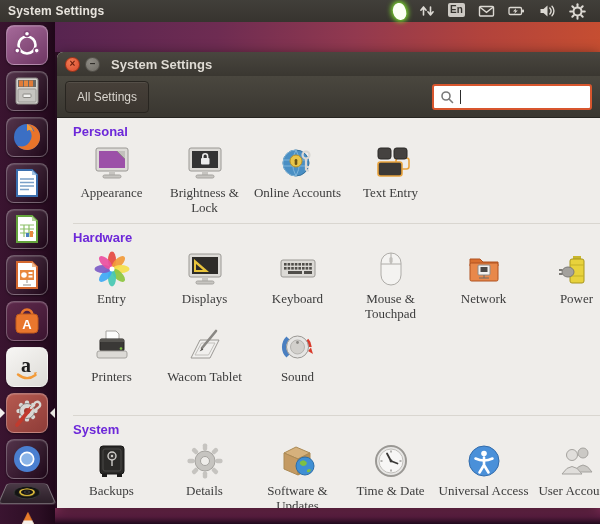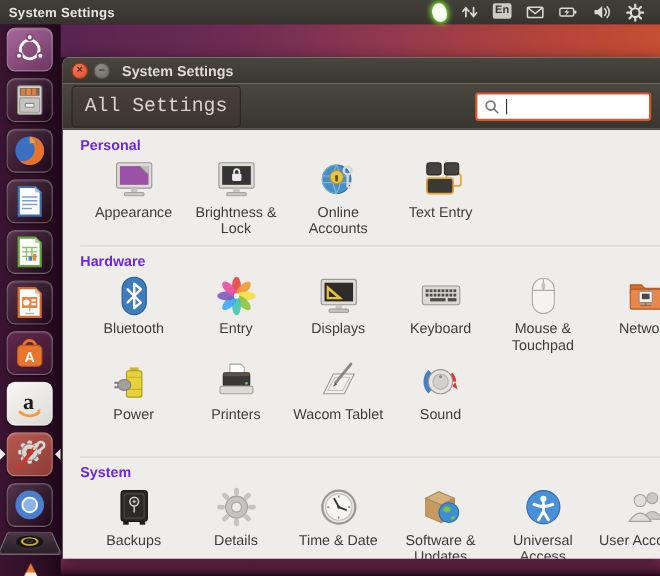--- a/index.html
+++ b/index.html
@@ -101,38 +101,38 @@
   .wtitle{ color:#dfdbd4; font-size:13px; font-weight:bold; margin-left:6px; }
   .toolbar{
     height:42px; background:linear-gradient(#4a473f,#393630);
     border-bottom:1px solid #262420;
     display:flex; align-items:center; padding:0 8px;
   }
   .btn-allsettings{
     background:linear-gradient(#474039,#3b3630);
     border:1px solid #282520; border-radius:4px;
     box-shadow:inset 0 1px 0 rgba(255,255,255,.08);
-    color:#d9d5ce; font-size:18px; padding:8px 11px;font-family:Liberation Mono, monospace;
+    color:#d9d5ce; font-size:12px; padding:8px 11px;
   }
   .searchbox{
     margin-left:auto; width:160px; height:26px; background:#ffffff;
     border:2px solid #d8562e; border-radius:3px;
     display:flex; align-items:center; padding:0 6px; gap:6px;
   }
   .caret{ width:1px; height:14px; background:#2c2c2c; }
 
   
   .content{ padding-top:0; }
   .section-header{
     font-size:13px; font-weight:bold; color:#6d28d9;
     margin:6px 0 4px 16px;
   }
   .grid{
     display:grid; grid-template-columns:repeat(6,93px);
-    padding-left:18px; row-gap:4px; margin-bottom:6px;
+    padding-left:8px; row-gap:4px; margin-bottom:6px;font-family:Liberation Serif, serif;
   }
   .cell{
     display:flex; flex-direction:column; align-items:center;
     min-height:74px; cursor:default;
   }
   .cell-icon{ width:40px; height:40px; margin-bottom:2px; }
   .cell-label{
     font-size:13px; color:#3c3c3c; text-align:center; line-height:15px;
     max-width:90px;
   }
@@ -383,27 +383,20 @@
               </svg></div>
     <div class="cell-label">Text Entry</div>
   </div>
 </div>
     <hr class="divider">
   </div>
 
   <div>
     <div class="section-header">Hardware</div>
     <div class="grid hw-extra">
-  <div class="cell">
-    <div class="cell-icon"><svg width="40" height="40" viewBox="0 0 40 40">
-                <rect x="9" y="3" width="22" height="34" rx="11" fill="#3d7dbd" stroke="#2a5c8f"></rect>
-                <path d="M14 14 L26 26 L20 31 V9 L26 14 L14 26" stroke="#ffffff" stroke-width="2.2" fill="none" stroke-linejoin="round" stroke-linecap="round"></path>
-              </svg></div>
-    <div class="cell-label">Bluetooth</div>
-  </div>
 
   <div class="cell">
     <div class="cell-icon"><svg width="40" height="40" viewBox="0 0 40 40">
                 <ellipse cx="20" cy="11" rx="4" ry="8.5" fill="#e5493f" fill-opacity="0.92" transform="rotate(0 20 20)"></ellipse>
                 <ellipse cx="20" cy="11" rx="4" ry="8.5" fill="#f29a38" fill-opacity="0.92" transform="rotate(45 20 20)"></ellipse>
                 <ellipse cx="20" cy="11" rx="4" ry="8.5" fill="#f5e04a" fill-opacity="0.92" transform="rotate(90 20 20)"></ellipse>
                 <ellipse cx="20" cy="11" rx="4" ry="8.5" fill="#8cc63f" fill-opacity="0.92" transform="rotate(135 20 20)"></ellipse>
                 <ellipse cx="20" cy="11" rx="4" ry="8.5" fill="#46c8b2" fill-opacity="0.92" transform="rotate(180 20 20)"></ellipse>
                 <ellipse cx="20" cy="11" rx="4" ry="8.5" fill="#3fa9f5" fill-opacity="0.92" transform="rotate(225 20 20)"></ellipse>
                 <ellipse cx="20" cy="11" rx="4" ry="8.5" fill="#7d5cc6" fill-opacity="0.92" transform="rotate(270 20 20)"></ellipse>
@@ -546,42 +539,42 @@
                 <rect x="17.8" y="2.5" width="4.4" height="7" rx="1.8" fill="#c6c4c0" transform="rotate(270 20 20)"></rect>
                 <rect x="17.8" y="2.5" width="4.4" height="7" rx="1.8" fill="#c6c4c0" transform="rotate(315 20 20)"></rect>
                 <circle cx="20" cy="20" r="10" fill="#c6c4c0" stroke="#a5a39f"></circle>
                 <circle cx="20" cy="20" r="4.5" fill="#efedea" stroke="#a5a39f"></circle>
               </svg></div>
     <div class="cell-label">Details</div>
   </div>
 
   <div class="cell">
     <div class="cell-icon"><svg width="40" height="40" viewBox="0 0 40 40">
+                <path d="M6 12 L18 6 L32 12 L20 18 Z" fill="#d6b17c" stroke="#ab8a55"></path>
+                <path d="M6 12 L6 28 L20 34 L20 18 Z" fill="#c49a62" stroke="#ab8a55"></path>
+                <path d="M32 12 L32 28 L20 34 L20 18 Z" fill="#b88f56" stroke="#ab8a55"></path>
+                <circle cx="27" cy="25" r="9" fill="#3f8fd4" stroke="#2c6ea8"></circle>
+                <path d="M22 21 q3 -3 5 -1 q3 1 1 4 q-3 2 -5 0 q-2 -1 -1 -3 Z M29 29 q3 -2 4 0 q-1 3 -4 2 Z" fill="#7ec043"></path>
+              </svg></div>
+    <div class="cell-label">Software &amp; Updates</div>
+  </div>
+
+  <div class="cell">
+    <div class="cell-icon"><svg width="40" height="40" viewBox="0 0 40 40">
                 <circle cx="20" cy="20" r="15" fill="#e8e7e5" stroke="#9a9894" stroke-width="2"></circle>
                 <circle cx="20" cy="20" r="12" fill="#f7f6f5" stroke="#c2c0bc"></circle>
                 <path d="M20 9.5 v2 M20 28.5 v2 M9.5 20 h2 M28.5 20 h2" stroke="#6e6c68"></path>
                 <path d="M20 20 L16 12.5 M20 20 L26.5 22.5" stroke="#3a3836" stroke-width="1.8" stroke-linecap="round"></path>
                 <circle cx="20" cy="20" r="1.4" fill="#3a3836"></circle>
               </svg></div>
     <div class="cell-label">Time &amp; Date</div>
   </div>
 
   <div class="cell">
     <div class="cell-icon"><svg width="40" height="40" viewBox="0 0 40 40">
-                <path d="M6 12 L18 6 L32 12 L20 18 Z" fill="#d6b17c" stroke="#ab8a55"></path>
-                <path d="M6 12 L6 28 L20 34 L20 18 Z" fill="#c49a62" stroke="#ab8a55"></path>
-                <path d="M32 12 L32 28 L20 34 L20 18 Z" fill="#b88f56" stroke="#ab8a55"></path>
-                <circle cx="27" cy="25" r="9" fill="#3f8fd4" stroke="#2c6ea8"></circle>
-                <path d="M22 21 q3 -3 5 -1 q3 1 1 4 q-3 2 -5 0 q-2 -1 -1 -3 Z M29 29 q3 -2 4 0 q-1 3 -4 2 Z" fill="#7ec043"></path>
-              </svg></div>
-    <div class="cell-label">Software &amp; Updates</div>
-  </div>
-
-  <div class="cell">
-    <div class="cell-icon"><svg width="40" height="40" viewBox="0 0 40 40">
                 <circle cx="20" cy="20" r="15" fill="#4a90d9" stroke="#336cab"></circle>
                 <circle cx="20" cy="12.5" r="2.8" fill="#ffffff"></circle>
                 <path d="M11.5 17.5 Q20 21.5 28.5 17.5" stroke="#ffffff" stroke-width="2.6" fill="none" stroke-linecap="round"></path>
                 <path d="M20 16.5 V24 M20 24 L15.5 31.5 M20 24 L24.5 31.5" stroke="#ffffff" stroke-width="2.6" fill="none" stroke-linecap="round"></path>
               </svg></div>
     <div class="cell-label">Universal Access</div>
   </div>
 
   <div class="cell">
     <div class="cell-icon"><svg width="40" height="40" viewBox="0 0 40 40">

